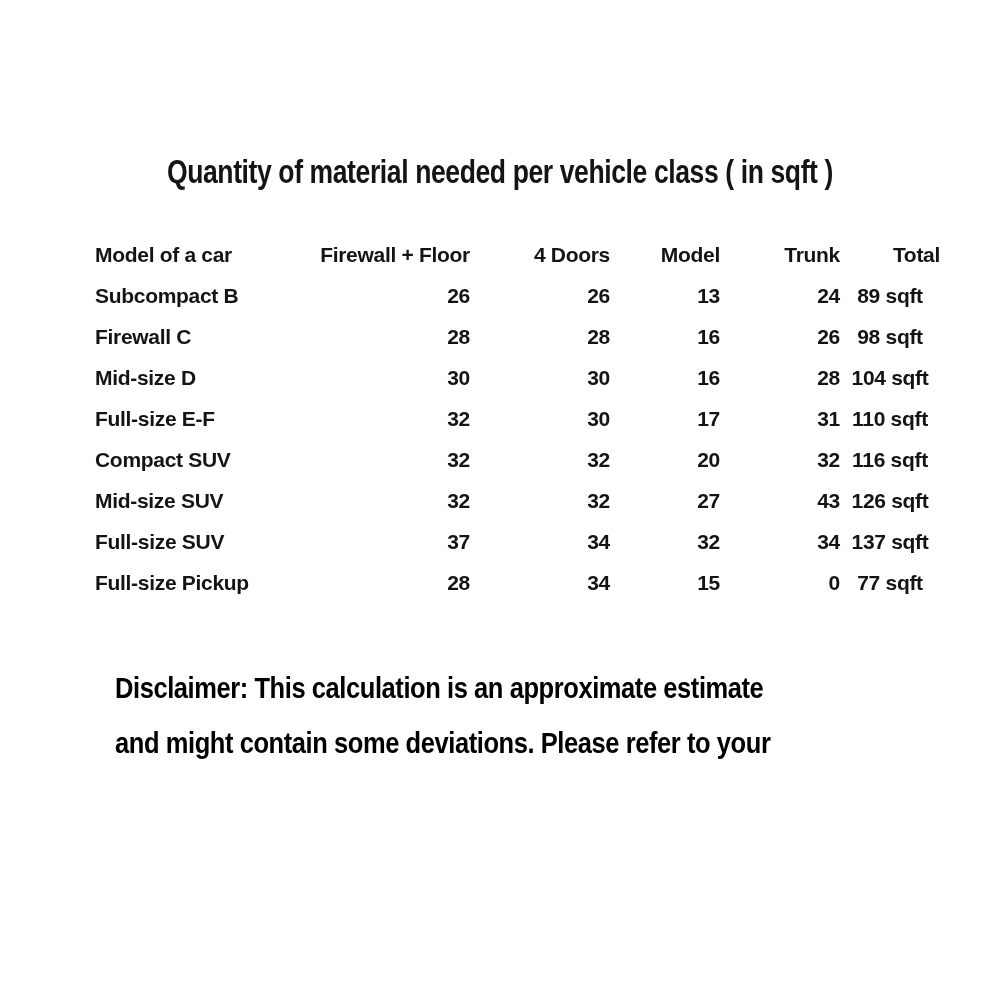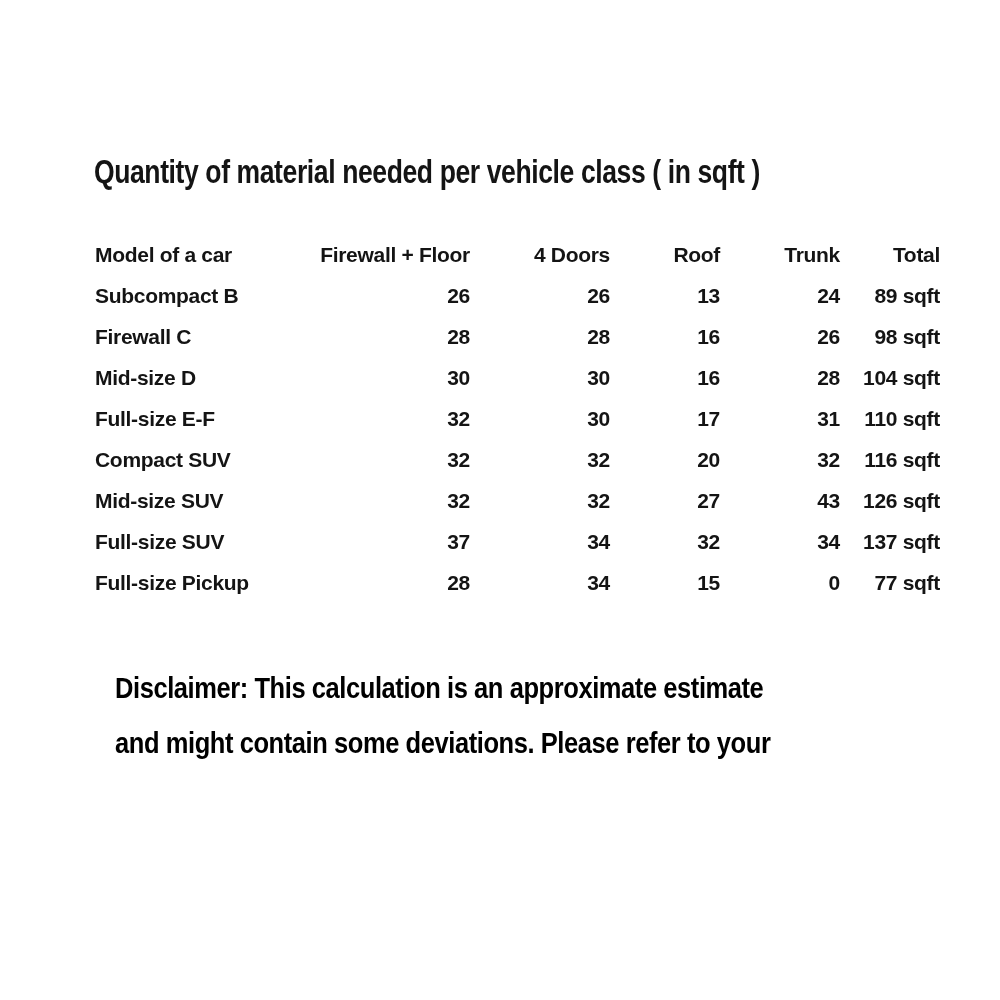--- a/index.html
+++ b/index.html
@@ -10,21 +10,21 @@
     background: #ffffff;
     overflow: hidden;
     font-family: "Liberation Sans", sans-serif;
     font-weight: bold;
     color: #141414;
   }
   .title {
     margin-top: 148px;
     line-height: 46px;
     font-size: 34px;
-    text-align: left;
+    text-align: center;
   }
   .title-inner {
     display: inline-block;
     white-space: nowrap;
     letter-spacing: -0.5px;
     transform: scaleX(0.78);
   }
   table.material-table {
     margin: 40px 0 0 95px;
     width: 845px;
@@ -37,21 +37,21 @@
   table.material-table td {
     height: 41px;
     padding: 0;
     white-space: nowrap;
     font-weight: bold;
     text-align: right;
     vertical-align: middle;
   }
   table.material-table th.col-model,
   table.material-table td.cell-model { text-align: left; }
-  table.material-table td.cell-total { text-align: right; }
+  table.material-table td.cell-total { text-align: center; }
   .disclaimer {
     margin: 58px 0 0 115px;
     color: #000000;
     font-size: 30px;
     line-height: 54.5px;
   }
   .disclaimer .line {
     height: 54.5px;
   }
   .disclaimer .line-inner {
@@ -78,21 +78,21 @@
         <col style="width:140px">
       <col style="width:110px">
         <col style="width:120px">
         <col style="width:100px">
     </colgroup>
     <thead>
       <tr>
         <th class="col-model">Model of a car</th>
         <th>Firewall + Floor</th>
         <th>4 Doors</th>
-        <th>Roof</th>
+        <th>Model</th>
         <th>Trunk</th>
         <th>Total</th>
       </tr>
     </thead>
     <tbody>
       <tr>
         <td class="cell-model">Subcompact B</td>
         <td>26</td>
         <td>26</td>
         <td>13</td>

